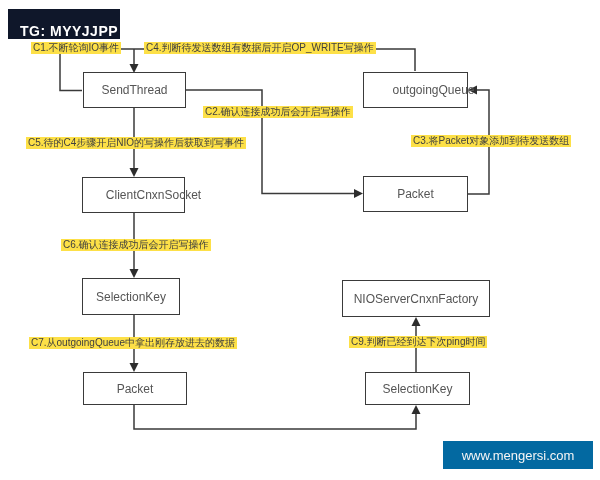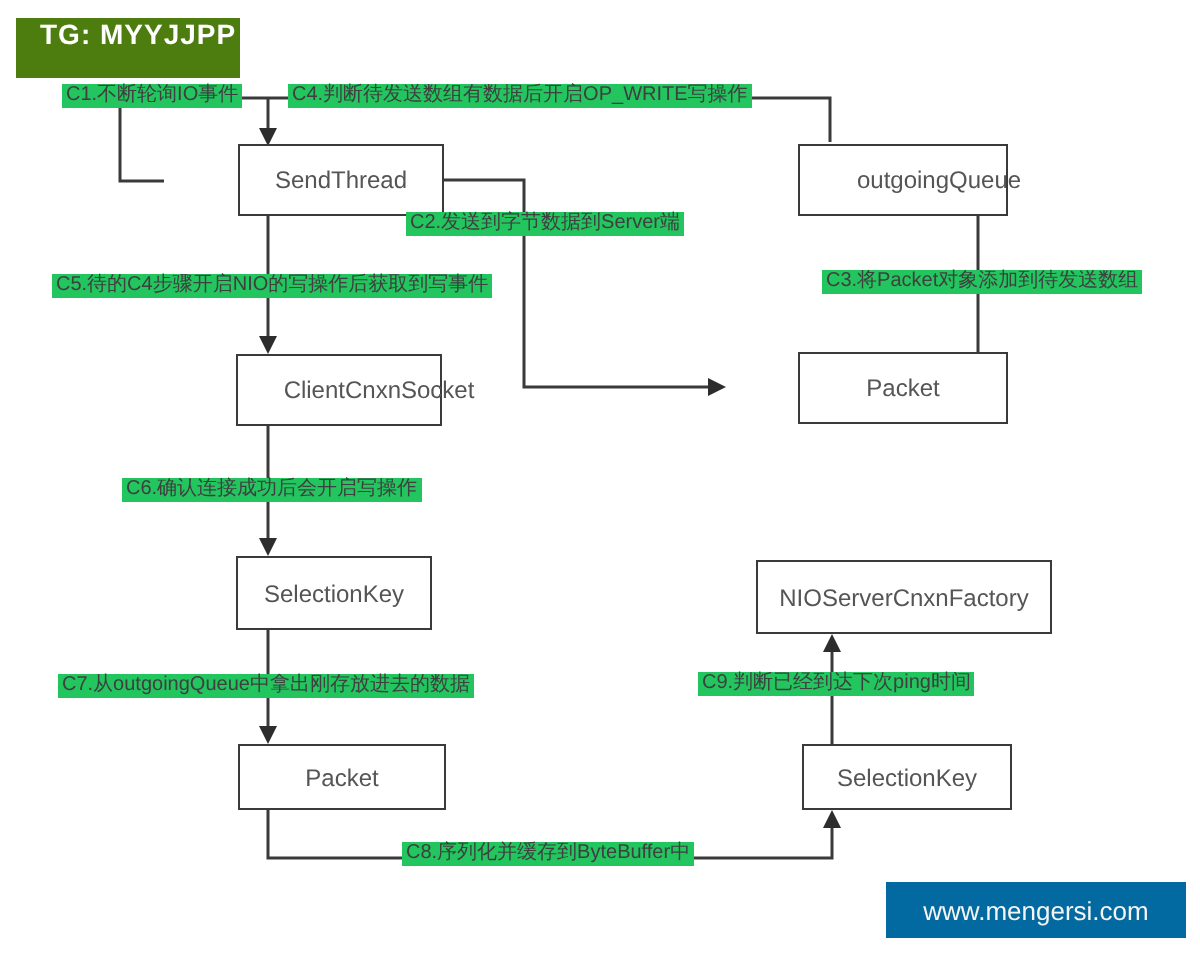--- a/index.html
+++ b/index.html
@@ -6,30 +6,29 @@
   .stage{
     position:relative;width:600px;height:480px;background:#ffffff;
     font-family:"Liberation Sans",sans-serif;overflow:hidden;
   }
   .wires{position:absolute;left:0;top:0;z-index:1;}
   .node{
     position:absolute;background:#ffffff;border:1.5px solid #3a3a3a;
     display:flex;align-items:center;justify-content:center;
     font-size:12px;color:#555555;z-index:2;box-sizing:border-box;
     white-space:nowrap;
-    margin-left:36px;
   }
   .ann{
-    position:absolute;background:#22c55e;font-size:10px;color:#3f3f3f;
+    position:absolute;background:#fde047;font-size:10px;color:#3f3f3f;
     z-index:3;white-space:nowrap;padding:0 2px;line-height:12px;
   }
   .badge-title{
     position:absolute;left:8px;top:9px;width:112px;height:30px;
-    background:#4d7c0f;color:#ffffff;font-weight:bold;font-size:14px;
-    letter-spacing:0.5px;display:flex;align-items:flex-start;
+    background:#0f172a;color:#ffffff;font-weight:bold;font-size:14px;
+    letter-spacing:0.5px;display:flex;align-items:flex-end;
     padding-left:12px;box-sizing:border-box;z-index:4;
   }
   .badge-site{
     position:absolute;left:443px;top:441px;width:150px;height:28px;
     background:#0369a1;color:#f5f5f5;font-size:13px;
     display:flex;align-items:center;justify-content:center;z-index:4;
   }
 </style>
 </head>
 <body>
@@ -98,26 +97,25 @@
     <span>NIOServerCnxnFactory</span>
   </div>
   <div class="node" style="left:83px;top:372px;width:104px;height:33px;">
     <span>Packet</span>
   </div>
   <div class="node" style="left:365px;top:372px;width:105px;height:33px;">
     <span>SelectionKey</span>
   </div>
 
   <div class="ann" style="left:31px;top:42px;">C1.不断轮询IO事件</div>
-  <div class="ann" style="left:203px;top:106px;">C2.发送到字节数据到Server端</div>
+  <div class="ann" style="left:203px;top:106px;">C2.确认连接成功后会开启写操作</div>
   <div class="ann" style="left:411px;top:135px;">C3.将Packet对象添加到待发送数组</div>
   <div class="ann" style="left:144px;top:42px;">C4.判断待发送数组有数据后开启OP_WRITE写操作</div>
   <div class="ann" style="left:26px;top:137px;">C5.待的C4步骤开启NIO的写操作后获取到写事件</div>
   <div class="ann" style="left:61px;top:239px;">C6.确认连接成功后会开启写操作</div>
   <div class="ann" style="left:29px;top:337px;">C7.从outgoingQueue中拿出刚存放进去的数据</div>
-  <div class="ann" style="left:201px;top:421px;">C8.序列化并缓存到ByteBuffer中</div>
   <div class="ann" style="left:349px;top:336px;">C9.判断已经到达下次ping时间</div>
 
   <div class="badge-site">
     <span>www.mengersi.com</span>
   </div>
 
 </div>
 
 </body></html>

